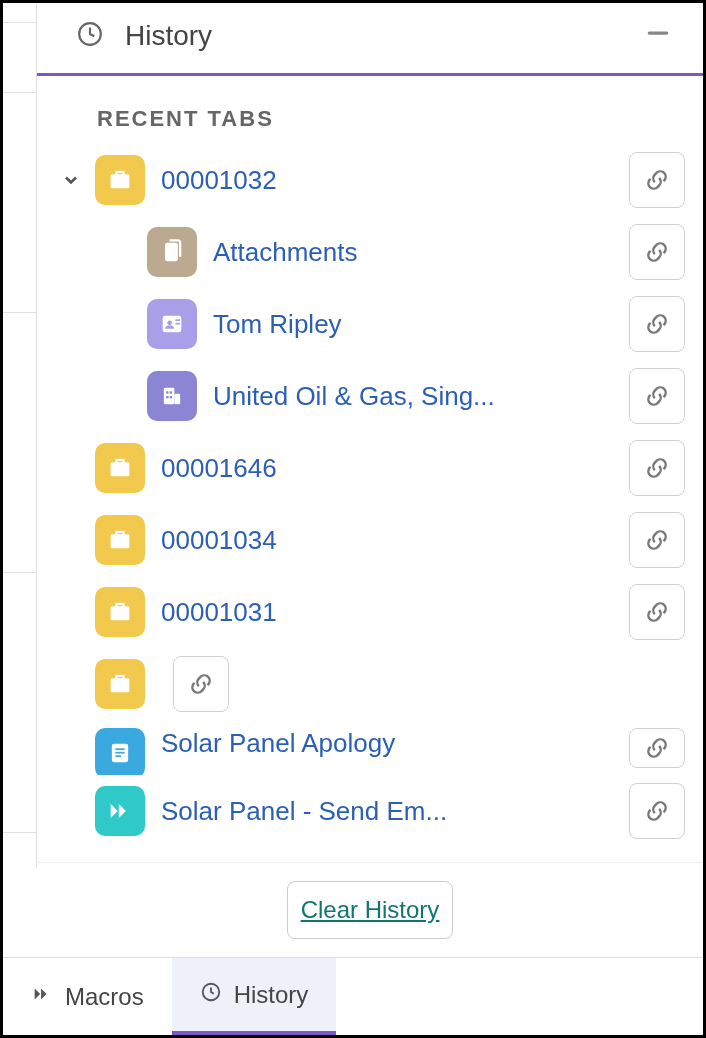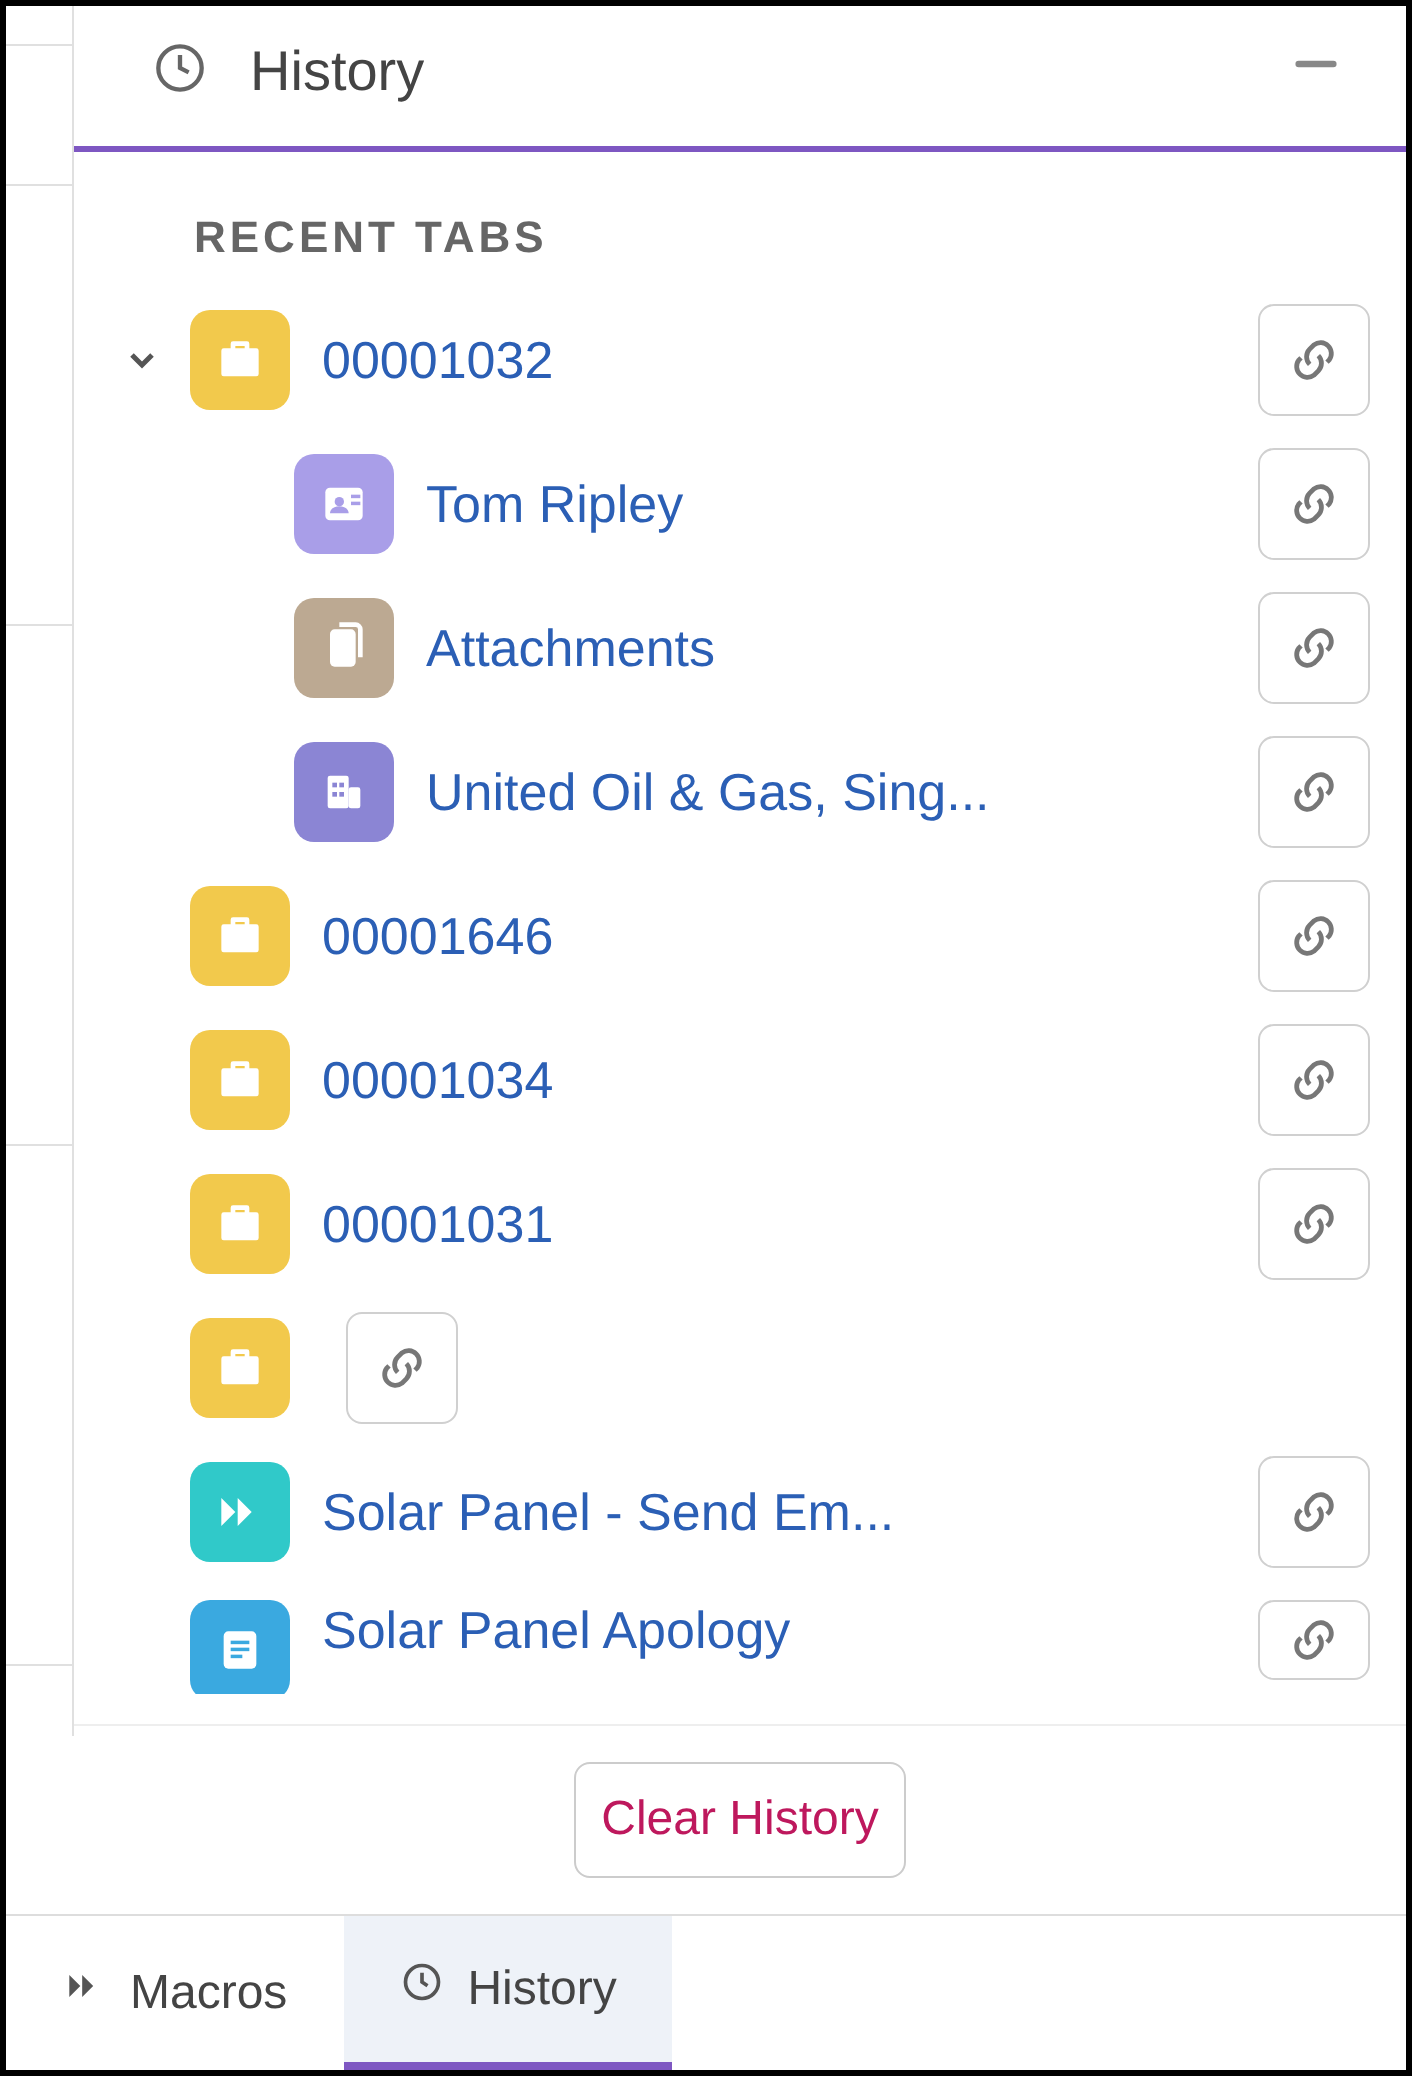--- a/index.html
+++ b/index.html
@@ -139,22 +139,23 @@
     display: flex;
     align-items: center;
     justify-content: center;
   }
   .clear-btn {
     border: 1px solid #ccc;
     background: #fff;
     border-radius: 8px;
     padding: 14px 13px;
     font-size: 24px;
-    color: #be185d;
+    color: #0f766e;
     cursor: pointer;
+    text-decoration: underline;
   }
   .tabs-bar {
     position: absolute;
     left: 0;
     right: 0;
     bottom: 0;
     height: 78px;
     display: flex;
     border-top: 1px solid #ddd;
     background: #fff;
@@ -221,46 +222,46 @@
       <span class="label">00001032</span>
       <span class="link-btn">
         <svg viewBox="0 0 24 24">
             <path d="M10 14a5 5 0 0 1 0-7l2-2a5 5 0 0 1 7 7l-1 1"></path>
             <path d="M14 10a5 5 0 0 1 0 7l-2 2a5 5 0 0 1-7-7l1-1"></path>
           </svg>
       </span>
     </div>
 
     <div class="row child">
+      <span class="icon-box icon-attach">
+        <svg viewBox="0 0 24 24">
+            <path d="M8 4h7a2 2 0 0 1 2 2v12a2 2 0 0 1-2 2H8a2 2 0 0 1-2-2V6a2 2 0 0 1 2-2z"></path>
+            <path d="M10 2h7a2 2 0 0 1 2 2v12" fill="none" stroke="#fff" stroke-width="2"></path>
+          </svg>
+      </span>
+      <span class="label">Attachments</span>
+      <span class="link-btn">
+        <svg viewBox="0 0 24 24">
+            <path d="M10 14a5 5 0 0 1 0-7l2-2a5 5 0 0 1 7 7l-1 1"></path>
+            <path d="M14 10a5 5 0 0 1 0 7l-2 2a5 5 0 0 1-7-7l1-1"></path>
+          </svg>
+      </span>
+    </div>
+
+    <div class="row child">
       <span class="icon-box icon-contact">
         <svg viewBox="0 0 24 24">
             <rect x="4" y="5" width="16" height="14" rx="2"></rect>
             <circle cx="10" cy="11" r="2" fill="#a99ee8"></circle>
             <path d="M6 16c0-2 2-3 4-3s4 1 4 3" fill="#a99ee8"></path>
             <rect x="15" y="8" width="4" height="1.5" fill="#a99ee8"></rect>
             <rect x="15" y="11" width="4" height="1.5" fill="#a99ee8"></rect>
           </svg>
       </span>
       <span class="label">Tom Ripley</span>
-      <span class="link-btn">
-        <svg viewBox="0 0 24 24">
-            <path d="M10 14a5 5 0 0 1 0-7l2-2a5 5 0 0 1 7 7l-1 1"></path>
-            <path d="M14 10a5 5 0 0 1 0 7l-2 2a5 5 0 0 1-7-7l1-1"></path>
-          </svg>
-      </span>
-    </div>
-
-    <div class="row child">
-      <span class="icon-box icon-attach">
-        <svg viewBox="0 0 24 24">
-            <path d="M8 4h7a2 2 0 0 1 2 2v12a2 2 0 0 1-2 2H8a2 2 0 0 1-2-2V6a2 2 0 0 1 2-2z"></path>
-            <path d="M10 2h7a2 2 0 0 1 2 2v12" fill="none" stroke="#fff" stroke-width="2"></path>
-          </svg>
-      </span>
-      <span class="label">Attachments</span>
       <span class="link-btn">
         <svg viewBox="0 0 24 24">
             <path d="M10 14a5 5 0 0 1 0-7l2-2a5 5 0 0 1 7 7l-1 1"></path>
             <path d="M14 10a5 5 0 0 1 0 7l-2 2a5 5 0 0 1-7-7l1-1"></path>
           </svg>
       </span>
     </div>
 
     <div class="row child">
       <span class="icon-box icon-account">
@@ -334,47 +335,47 @@
           </svg>
       </span>
       <span class="link-btn">
         <svg viewBox="0 0 24 24">
             <path d="M10 14a5 5 0 0 1 0-7l2-2a5 5 0 0 1 7 7l-1 1"></path>
             <path d="M14 10a5 5 0 0 1 0 7l-2 2a5 5 0 0 1-7-7l1-1"></path>
           </svg>
       </span>
     </div>
 
-    <div class="row parentrow">
-      <span class="icon-box icon-macro">
-        <svg viewBox="0 0 24 24">
-            <path d="M4 6l6 6-6 6z"></path>
-            <path d="M11 6l6 6-6 6z"></path>
-          </svg>
-      </span>
-      <span class="label">Solar Panel - Send Em...</span>
-      <span class="link-btn">
-        <svg viewBox="0 0 24 24">
-            <path d="M10 14a5 5 0 0 1 0-7l2-2a5 5 0 0 1 7 7l-1 1"></path>
-            <path d="M14 10a5 5 0 0 1 0 7l-2 2a5 5 0 0 1-7-7l1-1"></path>
-          </svg>
-      </span>
-    </div>
-
     <div class="row parentrow" style="height:55px; overflow:hidden; align-items:flex-start; padding-top:8px;">
       <span class="icon-box icon-doc">
         <svg viewBox="0 0 24 24">
             <rect x="5" y="4" width="14" height="16" rx="2"></rect>
             <rect x="8" y="8" width="8" height="1.5" fill="#3aa9e0"></rect>
             <rect x="8" y="11" width="8" height="1.5" fill="#3aa9e0"></rect>
             <rect x="8" y="14" width="5" height="1.5" fill="#3aa9e0"></rect>
           </svg>
       </span>
       <span class="label">Solar Panel Apology</span>
       <span class="link-btn" style="height:40px">
+        <svg viewBox="0 0 24 24">
+            <path d="M10 14a5 5 0 0 1 0-7l2-2a5 5 0 0 1 7 7l-1 1"></path>
+            <path d="M14 10a5 5 0 0 1 0 7l-2 2a5 5 0 0 1-7-7l1-1"></path>
+          </svg>
+      </span>
+    </div>
+
+    <div class="row parentrow">
+      <span class="icon-box icon-macro">
+        <svg viewBox="0 0 24 24">
+            <path d="M4 6l6 6-6 6z"></path>
+            <path d="M11 6l6 6-6 6z"></path>
+          </svg>
+      </span>
+      <span class="label">Solar Panel - Send Em...</span>
+      <span class="link-btn">
         <svg viewBox="0 0 24 24">
             <path d="M10 14a5 5 0 0 1 0-7l2-2a5 5 0 0 1 7 7l-1 1"></path>
             <path d="M14 10a5 5 0 0 1 0 7l-2 2a5 5 0 0 1-7-7l1-1"></path>
           </svg>
       </span>
     </div>
 
   </div>
 </div>
 

